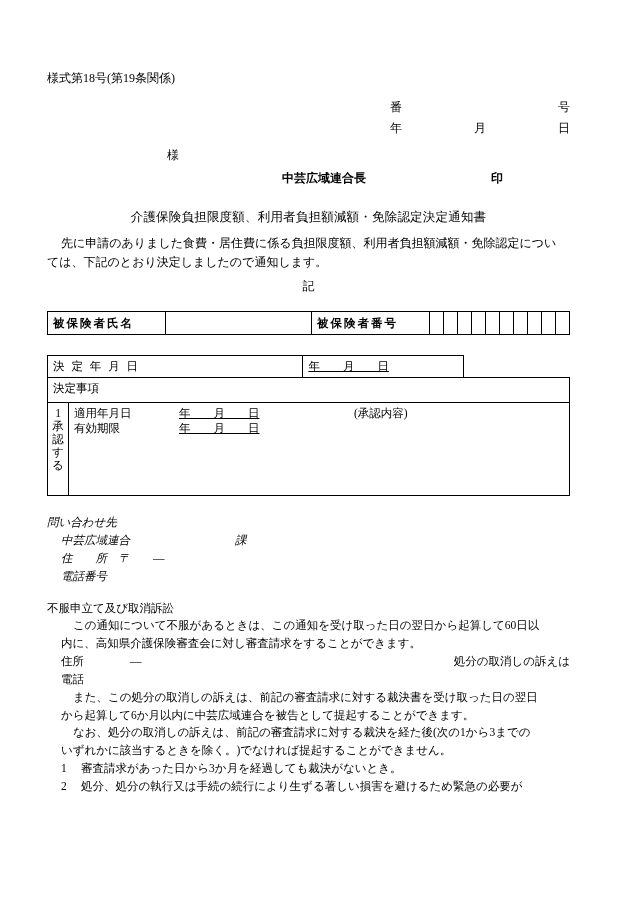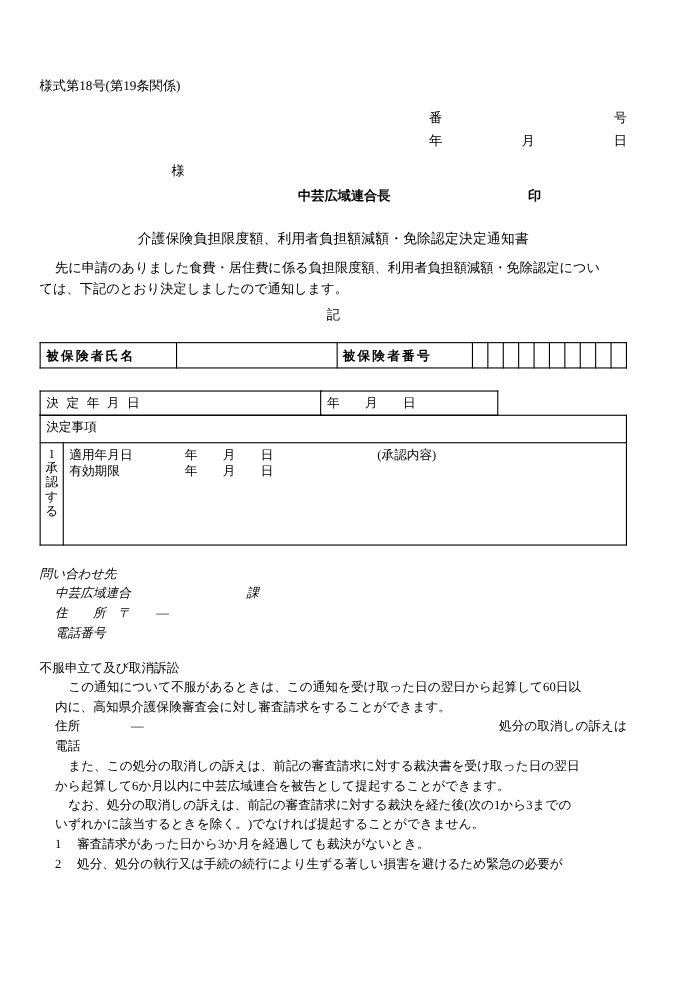--- a/index.html
+++ b/index.html
@@ -14,21 +14,21 @@
     color: #000000;
     font-size: 11.5px;
     position: relative;
     overflow: hidden;
   }
   .page {
     position: relative;
     width: 630px;
     height: 903px;
     box-sizing: border-box;
-    padding: 70px 60px 20px 36px;
+    padding: 70px 60px 20px 47px;
   }
   .row {
     display: flex;
   }
   .form-id {
     font-size: 12px;
     margin-bottom: 10px;
   }
   .meta-block {
     margin-left: auto;
@@ -144,20 +144,21 @@
     word-break: break-all;
   }
   .sec1-body {
     height: 86px;
   }
   .sec2-body {
     height: 86px;
   }
   .kv {
     white-space: pre;
+    text-decoration: underline;
   }
 
   .contact {
     margin-top: 18px;
     font-size: 11.5px;
     line-height: 1.55;
     font-style: italic;
   }
   .contact .l2 { padding-left: 14px; }
 

